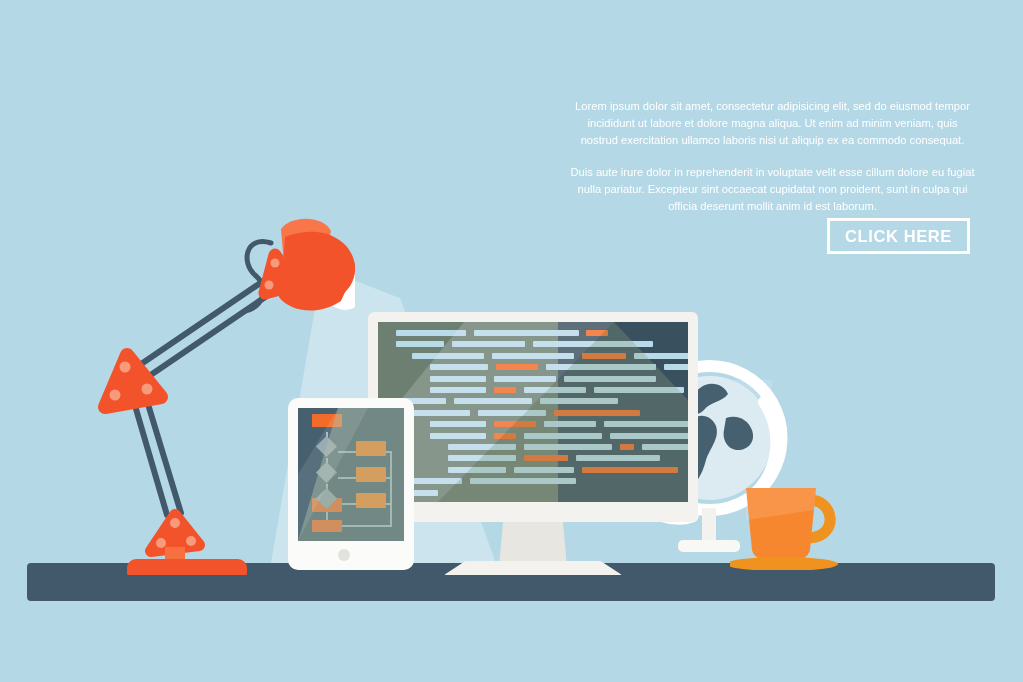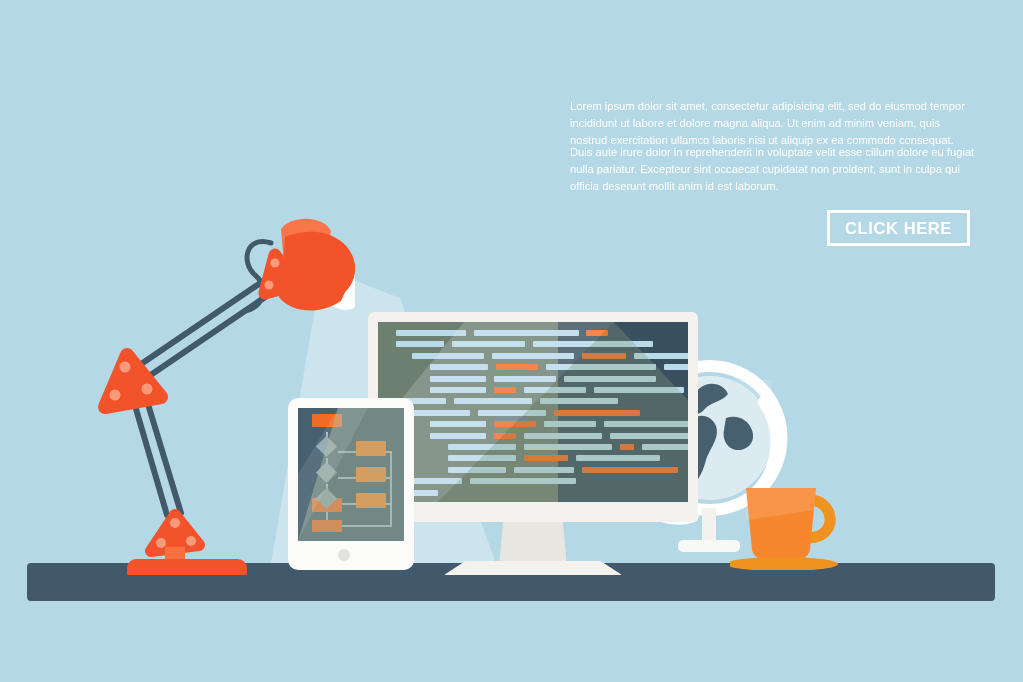--- a/index.html
+++ b/index.html
@@ -14,27 +14,27 @@
   
   .headline{
     position:absolute;left:430px;top:46px;width:545px;
     text-align:right;
     font-size:41px;font-weight:bold;color:#ffffff;
     letter-spacing:-0.3px;line-height:1.05;
     white-space:nowrap;
   }
   .para{
     position:absolute;width:405px;left:570px;
-    text-align:left;color:#ffffff;
+    text-align:center;color:#ffffff;
     font-size:11.2px;line-height:1.52;
   }
   .para.p1{top:98px;}
-  .para.p2{top:144px;}
+  .para.p2{top:164px;}
   .cta{
-    position:absolute;left:827px;top:210px;
+    position:absolute;left:827px;top:218px;
     width:143px;height:36px;
     border:3px solid #ffffff;
     display:flex;align-items:center;justify-content:center;
     color:#ffffff;font-size:16.5px;font-weight:bold;letter-spacing:0.6px;
     box-sizing:border-box;
     background:transparent;cursor:pointer;
   }
 
   
   .desk{

